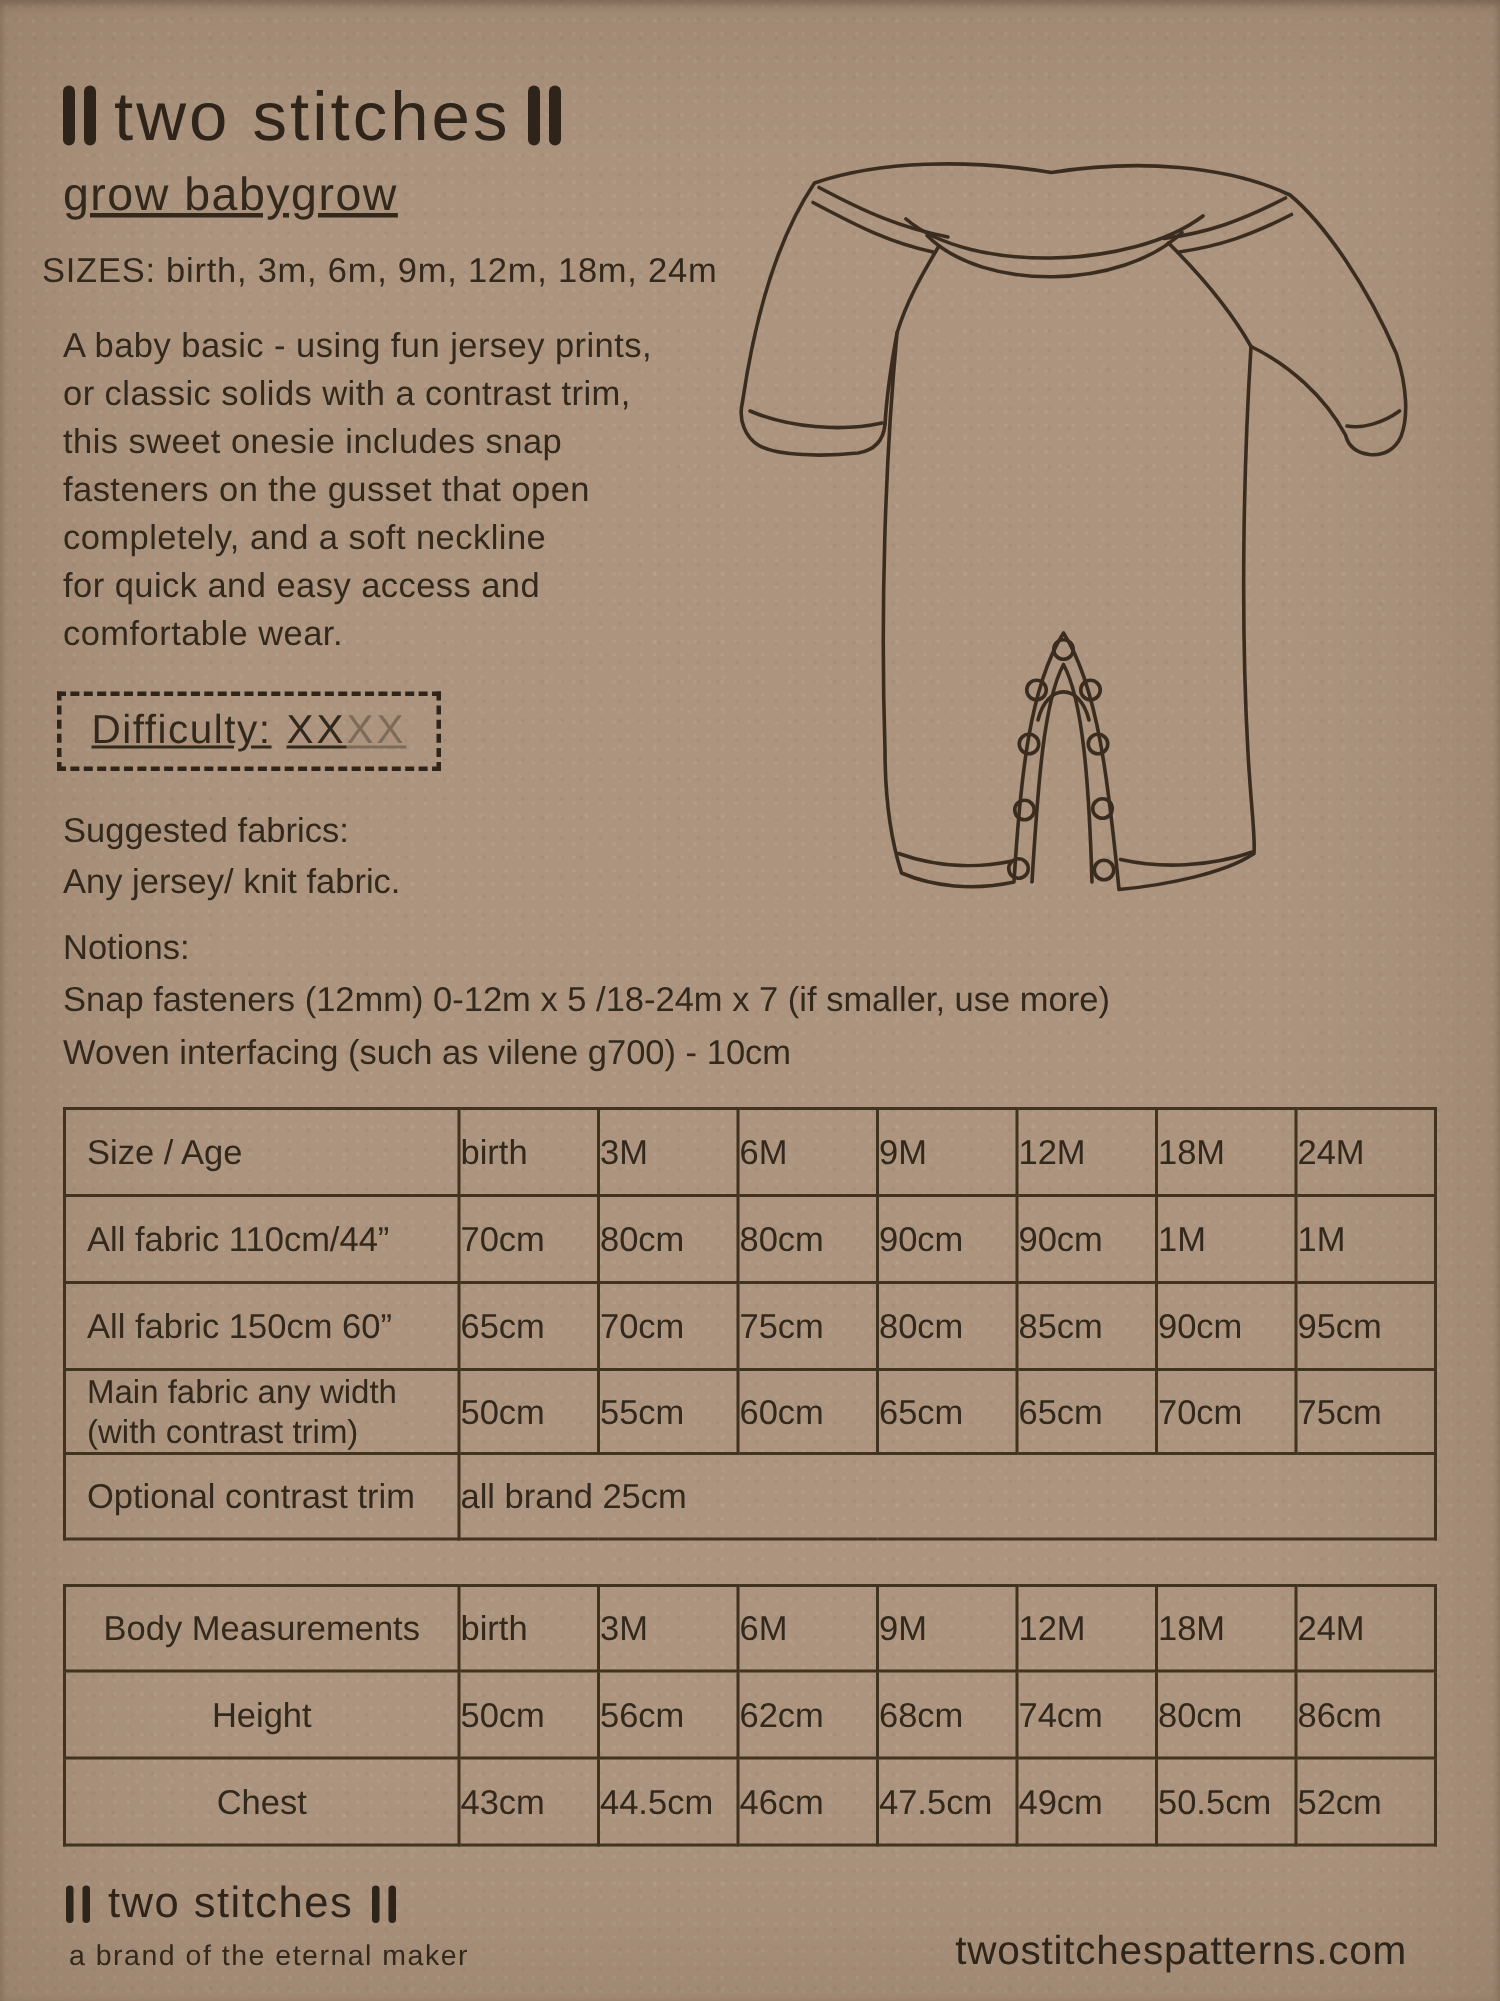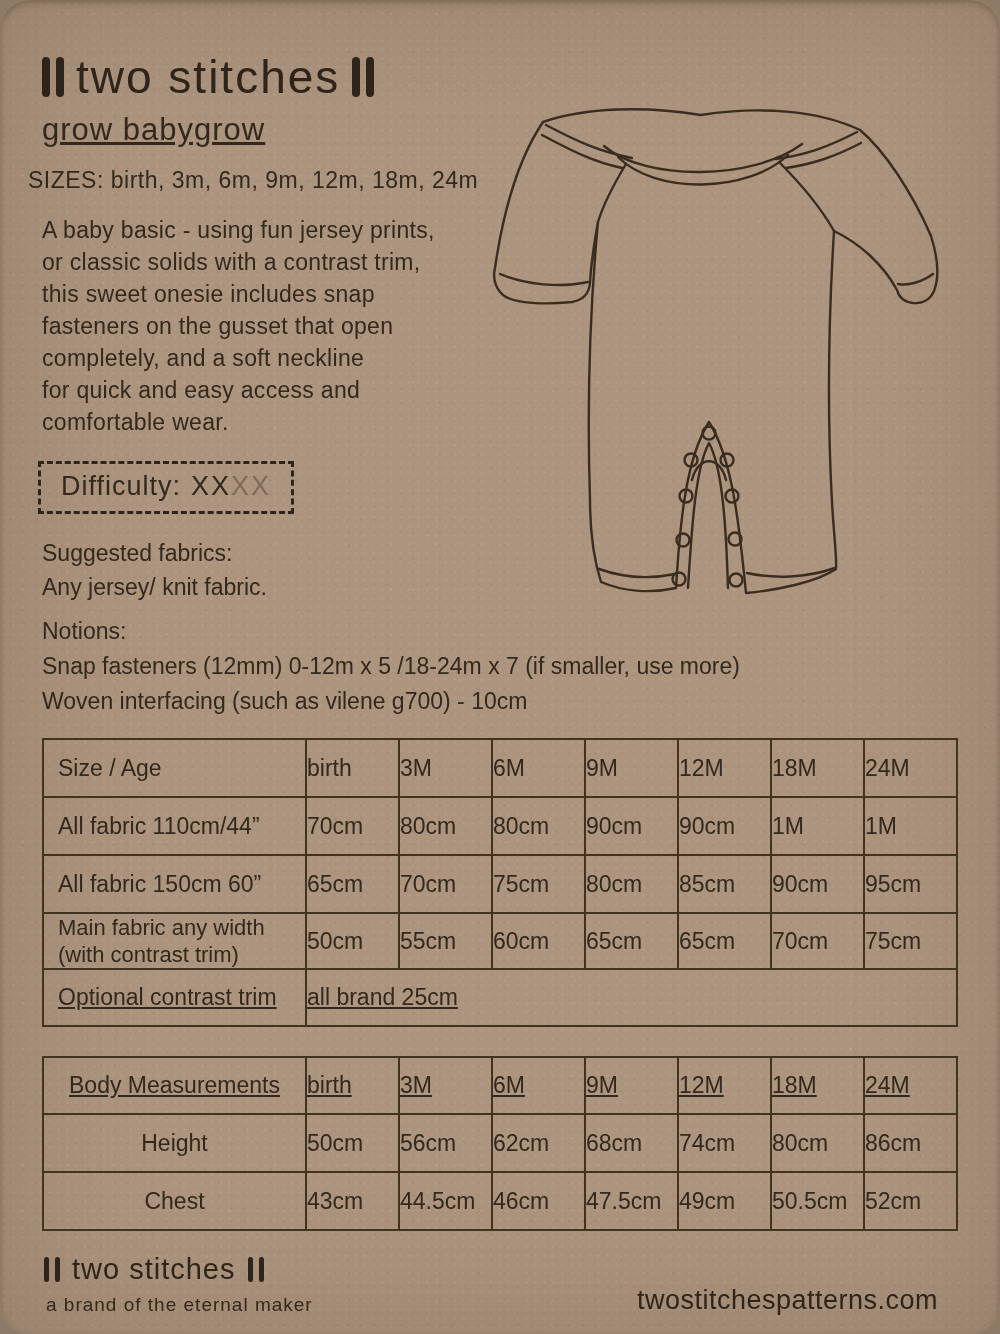--- a/index.html
+++ b/index.html
@@ -11,21 +11,20 @@
     background-image:
       radial-gradient(rgba(255,255,255,0.07) 1px, transparent 1.6px),
       radial-gradient(rgba(73,52,34,0.06) 1px, transparent 1.6px),
       radial-gradient(rgba(255,255,255,0.05) 1px, transparent 2px);
     background-size:9px 9px, 13px 13px, 23px 23px;
     background-position:0 0, 4px 6px, 11px 3px;
     box-shadow:inset 0 0 140px rgba(86,64,44,0.28), inset 0 3px 6px rgba(60,42,28,0.35);
     overflow:hidden;
     font-family:"Liberation Sans", sans-serif;
     color:#32281c;
-    border-radius:30px;
   }
   .abs{position:absolute;}
   
   .logo{display:flex;align-items:center;gap:12px;}
   .bars{display:inline-flex;gap:6px;align-items:center;}
   .bars i{display:inline-block;background:#2e241a;border-radius:4px;}
   .logo-lg .bars i{width:8px;height:40px;}
   .logo-lg .logo-text{font-size:46px;letter-spacing:2px;color:#2e241a;}
   .logo-sm .bars i{width:5px;height:25px;border-radius:3px;}
   .logo-sm .logo-text{font-size:29px;letter-spacing:1px;color:#2e241a;}
@@ -49,21 +48,21 @@
     border:2.4px solid #41331f;
     font-size:23px;
     vertical-align:middle;
     padding:0;
     color:#32281c;
   }
   td.lbl{text-align:left;padding-left:14px;padding-right:6px;}
   td.ctr{text-align:center;}
   .pre{white-space:pre-line;line-height:27px;font-size:22px;}
   .r58{height:58px;}
-  .r57{height:57px;text-decoration:underline;}
+  .r57{height:57px;}
   .r56{height:56px;}
   
   .tagline{font-size:19px;letter-spacing:1px;color:#32281c;}
   .website{font-size:27px;letter-spacing:0.5px;color:#2e241a;}
   svg.onesie path, svg.onesie circle{fill:none;stroke:#3a2d20;stroke-width:2.4;stroke-linecap:round;stroke-linejoin:round;}
 </style>
 </head>
 <body>
 
 <div class="page">
@@ -85,21 +84,21 @@
   <div class="abs sizes-line" style="left:28px;top:167px;">SIZES: birth, 3m, 6m, 9m, 12m, 18m, 24m</div>
 
   <div class="abs desc" style="left:42px;top:214px;width:470px;">A baby basic - using fun jersey prints,
 or classic solids with a contrast trim,
 this sweet onesie includes snap
 fasteners on the gusset that open
 completely, and a soft neckline
 for quick and easy access and
 comfortable wear.</div>
 
-  <div class="abs difficulty" style="left:38px;top:461px;">
+  <div class="abs difficulty" style="left:38px;top:461px;text-decoration:underline;">
     <span>Difficulty:</span><span class="x-filled">XX</span><span class="x-empty">XX</span>
   </div>
 
   <div class="abs" style="left:42px;top:536px;">
     <div class="sub-heading">Suggested fabrics:</div>
     <div class="sub-text">Any jersey/ knit fabric.</div>
   </div>
 
   <div class="abs" style="left:42px;top:614px;width:840px;">
     <div class="notions-line">Notions:</div>

